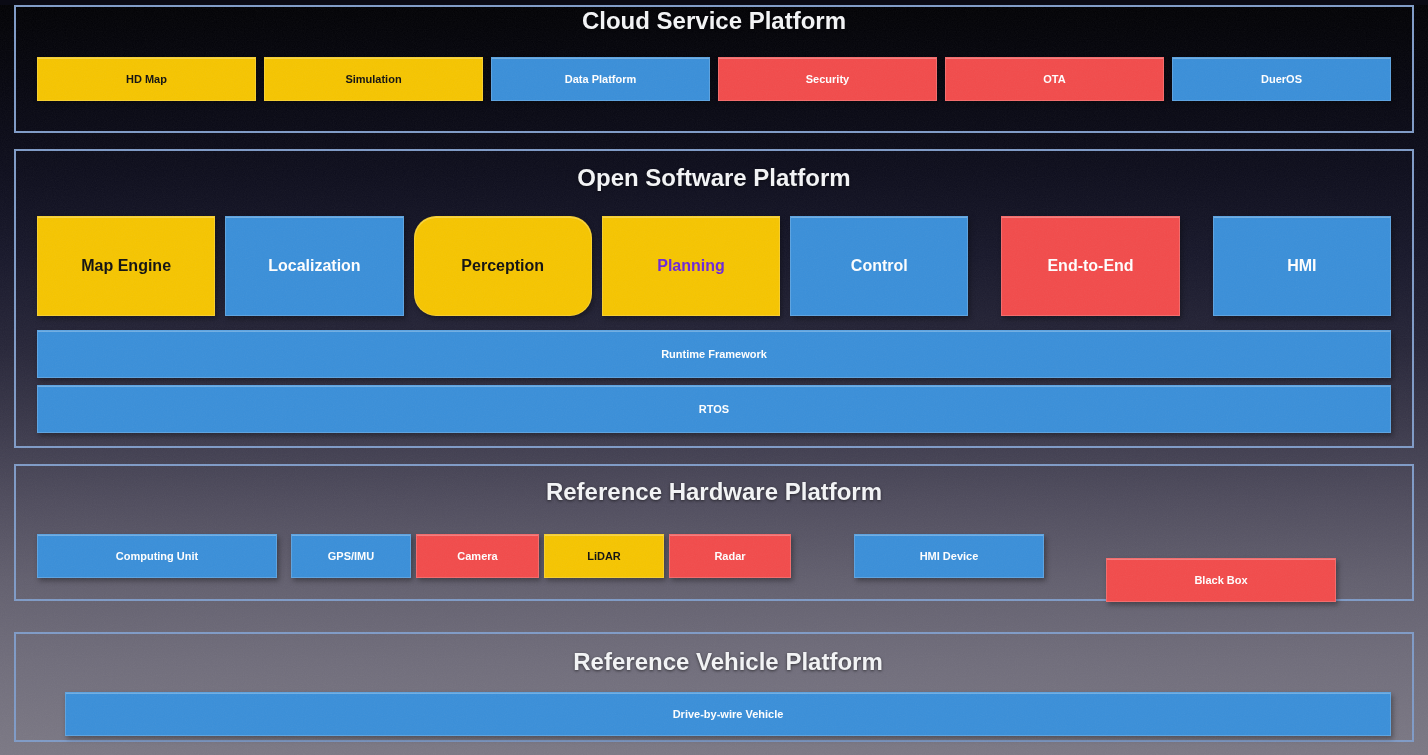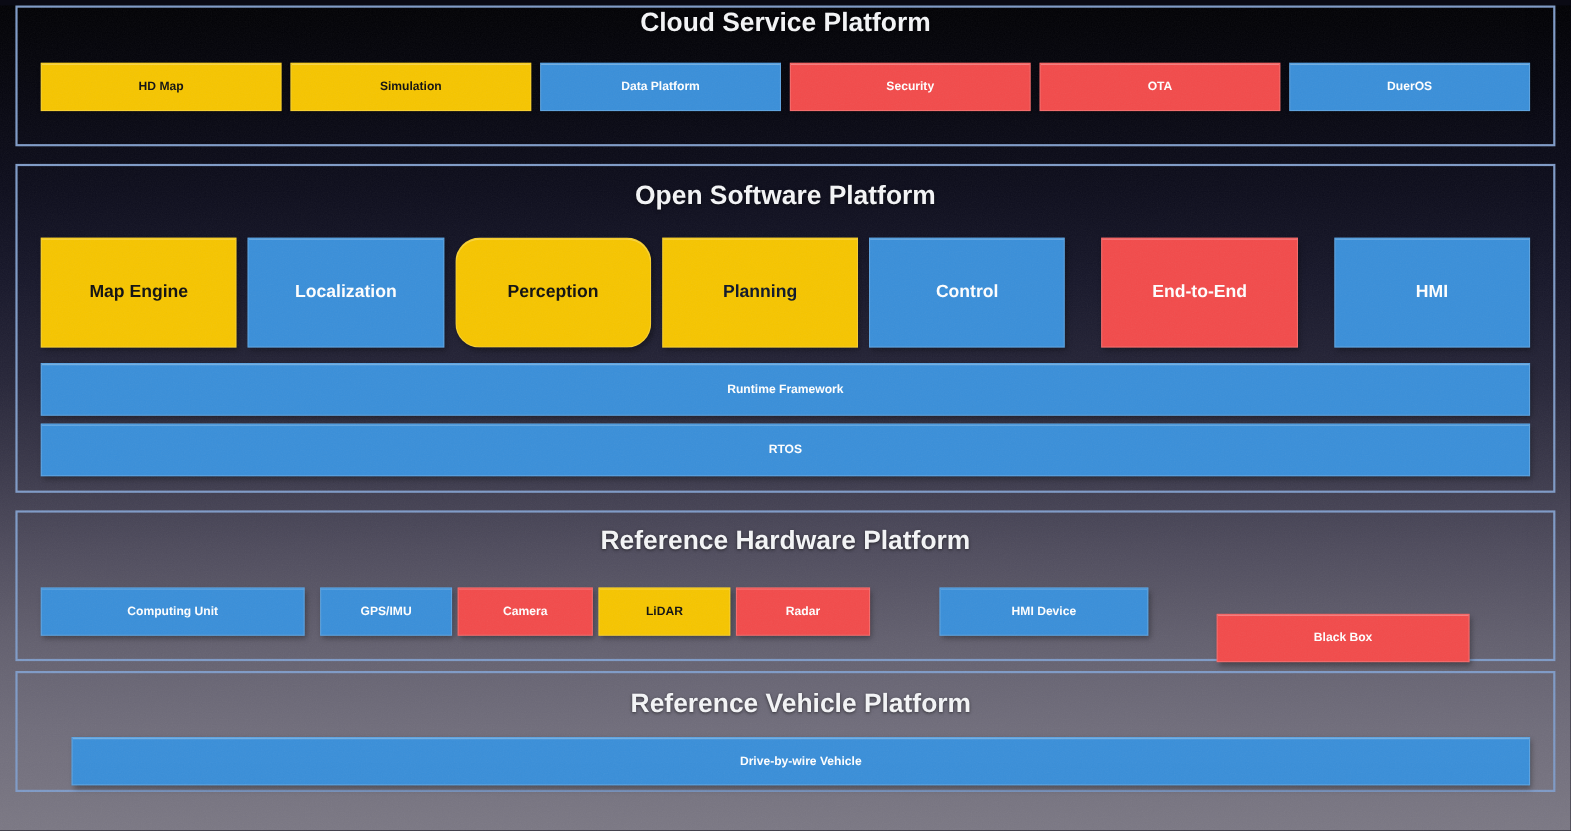--- a/index.html
+++ b/index.html
@@ -25,21 +25,21 @@
     pointer-events: none;
   }
   .panel {
     position: relative;
     margin: 0 14px;
     border: 2px solid var(--panel-border, #7F9BC7);
   }
   .panel-1 { margin-top: 5px;  height: 128px; }
   .panel-2 { margin-top: 16px; height: 299px; }
   .panel-3 { margin-top: 16px; height: 137px; }
-  .panel-4 { margin-top: 9px; height: 110px; padding-left: 28px; }
+  .panel-4 { margin-top: 31px; height: 110px; padding-left: 28px; }
 
   .panel-title {
     text-align: center;
     color: #f4f5f7;
     font-size: 24px;
     font-weight: bold;
     line-height: 28px;
     text-shadow: 0 1px 3px rgba(0,0,0,0.6);
   }
   .panel-1 .panel-title { padding-top: 0; }
@@ -120,21 +120,21 @@
       <div class="box" style="background: rgb(58, 143, 217); color: rgb(255, 255, 255);">DuerOS</div>
     </div>
   </div>
 
   <div class="panel panel-2">
     <div class="panel-title">Open Software Platform</div>
     <div class="modules-row">
       <div class="box" style="background: rgb(246, 197, 0); color: rgb(17, 17, 17);">Map Engine</div>
       <div class="box" style="background: rgb(58, 143, 217); color: rgb(255, 255, 255);">Localization</div>
       <div class="box" style="background: rgb(246, 197, 0); color: rgb(17, 17, 17); border-radius: 22px;">Perception</div>
-      <div class="box" style="background: rgb(246, 197, 0); color: #0f172a;">Planning</div>
+      <div class="box" style="background: rgb(246, 197, 0); color: #6d28d9;">Planning</div>
       <div class="box" style="background: rgb(58, 143, 217); color: rgb(255, 255, 255);">Control</div>
       <div class="box gap-lg" style="background: rgb(242, 75, 75); color: rgb(255, 255, 255);">End-to-End</div>
       <div class="box gap-lg" style="background: rgb(58, 143, 217); color: rgb(255, 255, 255);">HMI</div>
     </div>
     <div class="box full-bar" style="background: rgb(58, 143, 217); color: rgb(255, 255, 255);">Runtime Framework</div>
     <div class="box full-bar second" style="background: rgb(58, 143, 217); color: rgb(255, 255, 255);">RTOS</div>
   </div>
 
   <div class="panel panel-3">
     <div class="panel-title">Reference Hardware Platform</div>

